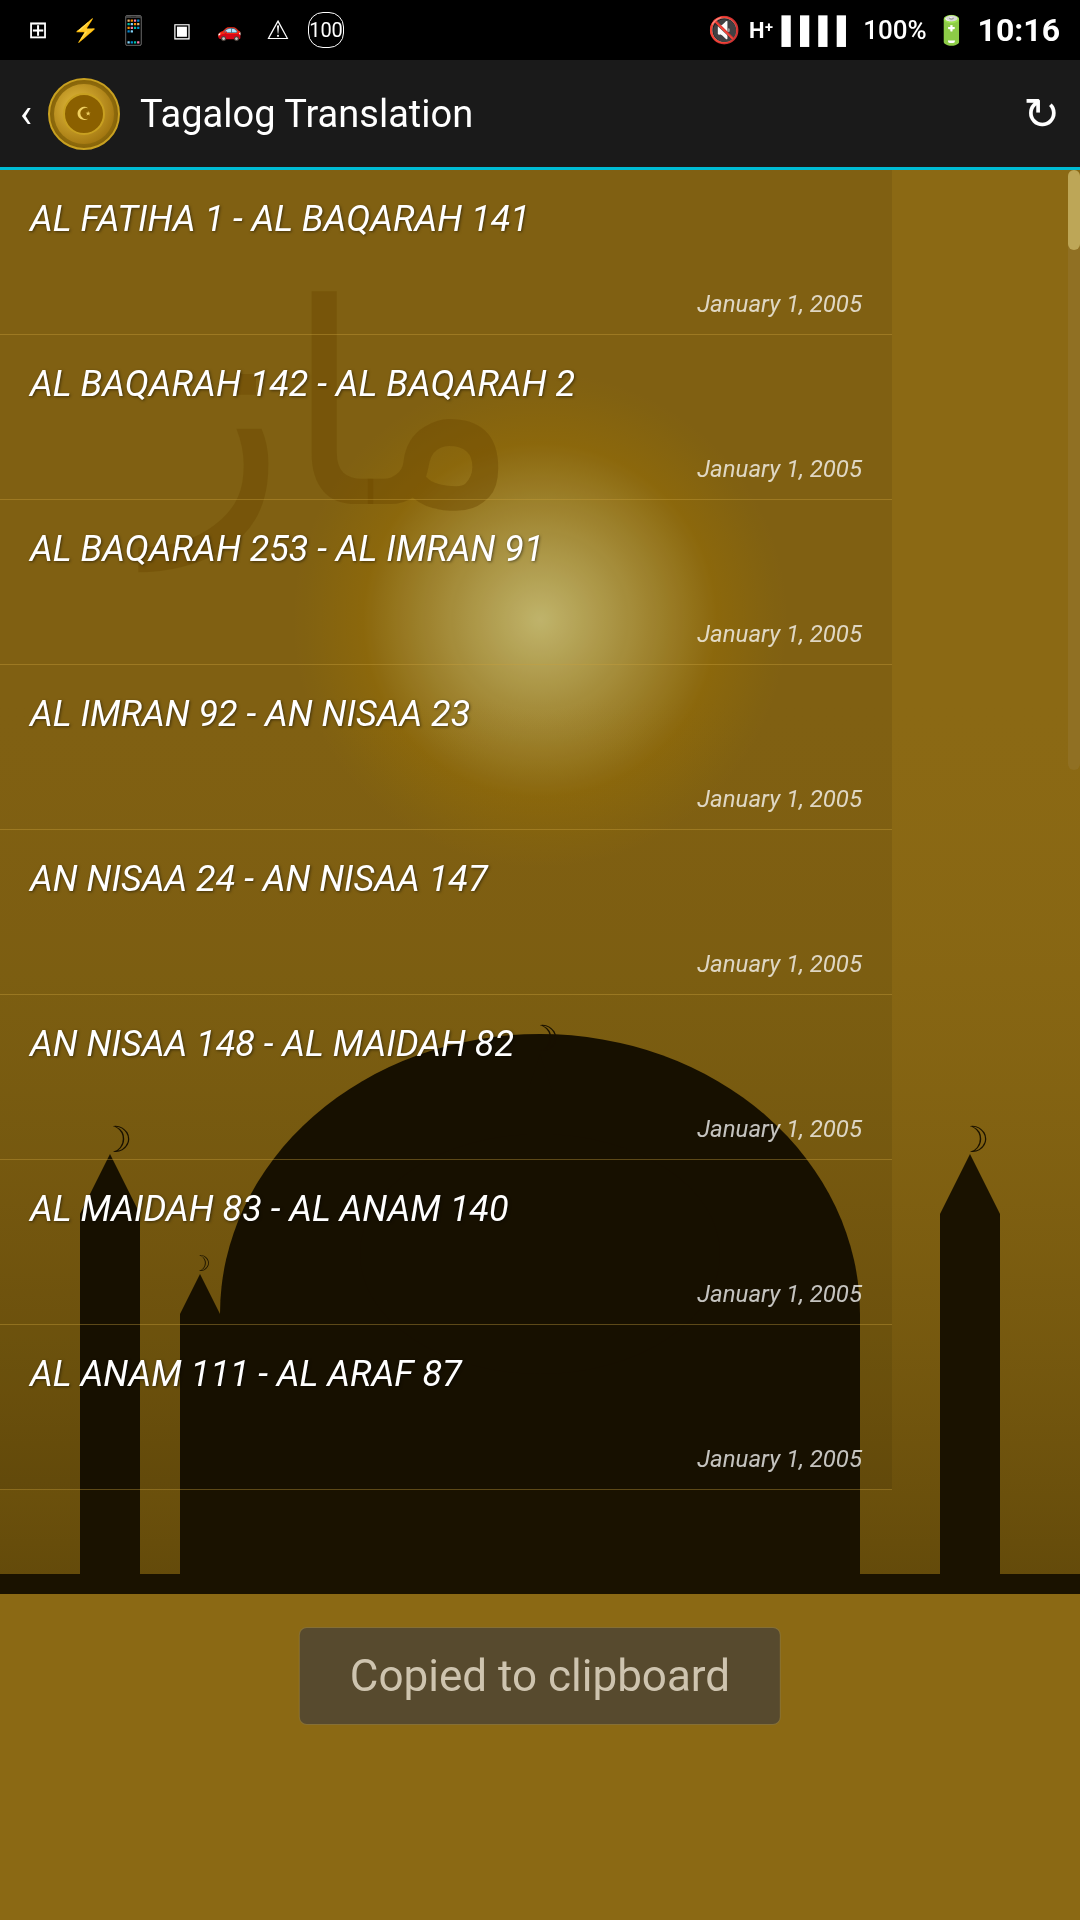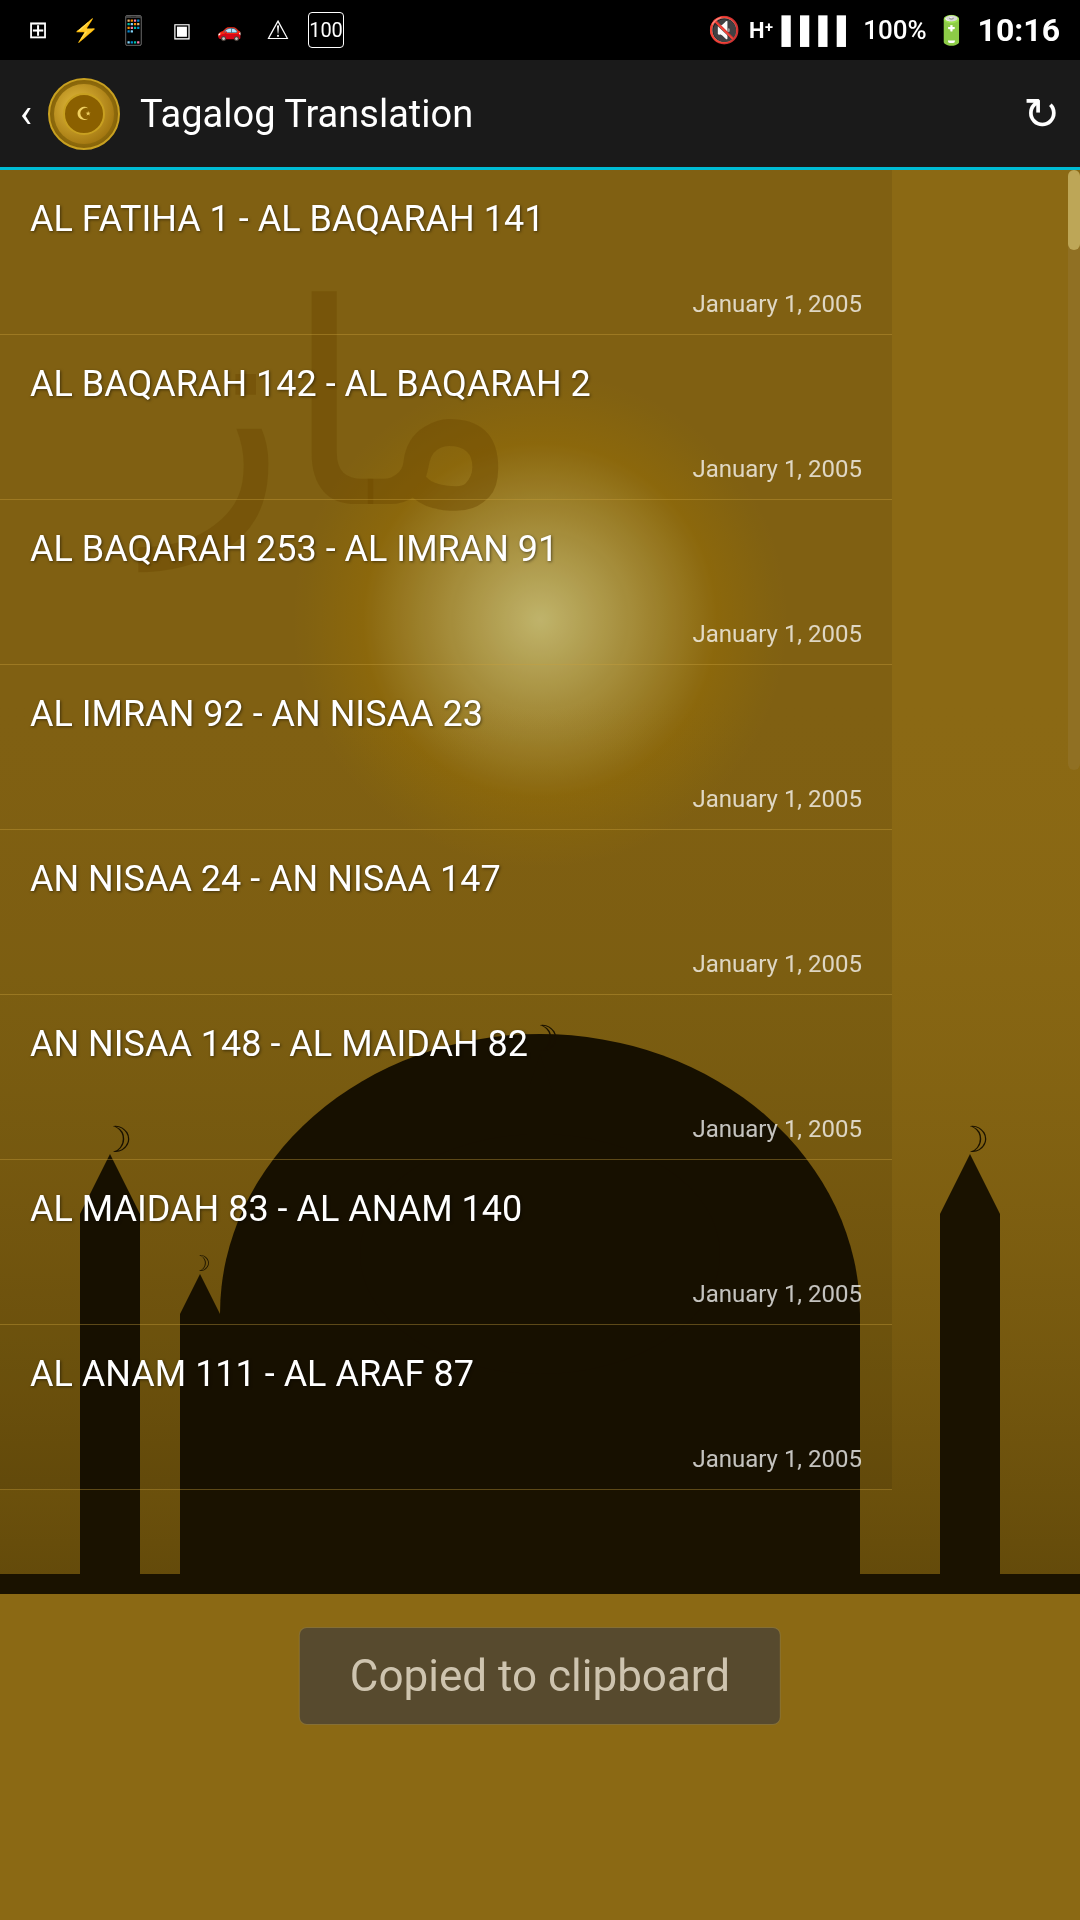--- a/index.html
+++ b/index.html
@@ -154,20 +154,21 @@
       z-index: 2;
     }
 
     
     .list-container {
       position: absolute;
       top: 170px;
       left: 0;
       width: 892px;
       z-index: 5;
+      font-style: italic;
     }
 
     .list-item {
       width: 100%;
       min-height: 165px;
       padding: 28px 30px 16px 30px;
       border-bottom: 1px solid rgba(200, 160, 60, 0.4);
       background: rgba(0,0,0,0.08);
       display: flex;
       flex-direction: column;
@@ -242,21 +243,21 @@
     <span class="status-icon" style="font-size:22px;">⚡</span>
 
     <span class="status-icon" style="font-size:28px;">📱</span>
 
     <span class="status-icon" style="font-size:20px;">▣</span>
 
     <span class="status-icon" style="font-size:20px;">🚗</span>
 
     <span class="status-icon" style="font-size:26px;">⚠</span>
 
-    <span class="status-icon" style="font-size:20px; border:1px solid #fff; padding:13px 4px; border-radius:4px;">100</span>
+    <span class="status-icon" style="font-size:20px; border:1px solid #fff; padding:13px 4px; border-radius:15px;">100</span>
   </div>
   <div class="status-bar-right">
     <span style="font-size:26px;">🔇</span>
     <span style="font-size:22px; font-weight:bold;">H⁺</span>
     <span style="font-size:26px;">▌▌▌▌</span>
     <span style="font-size:26px;text-align:center;">100%</span>
     <span style="font-size:28px;">🔋</span>
     <span style="font-size:32px; font-weight:bold;">10:16</span>
   </div>
 </div>

